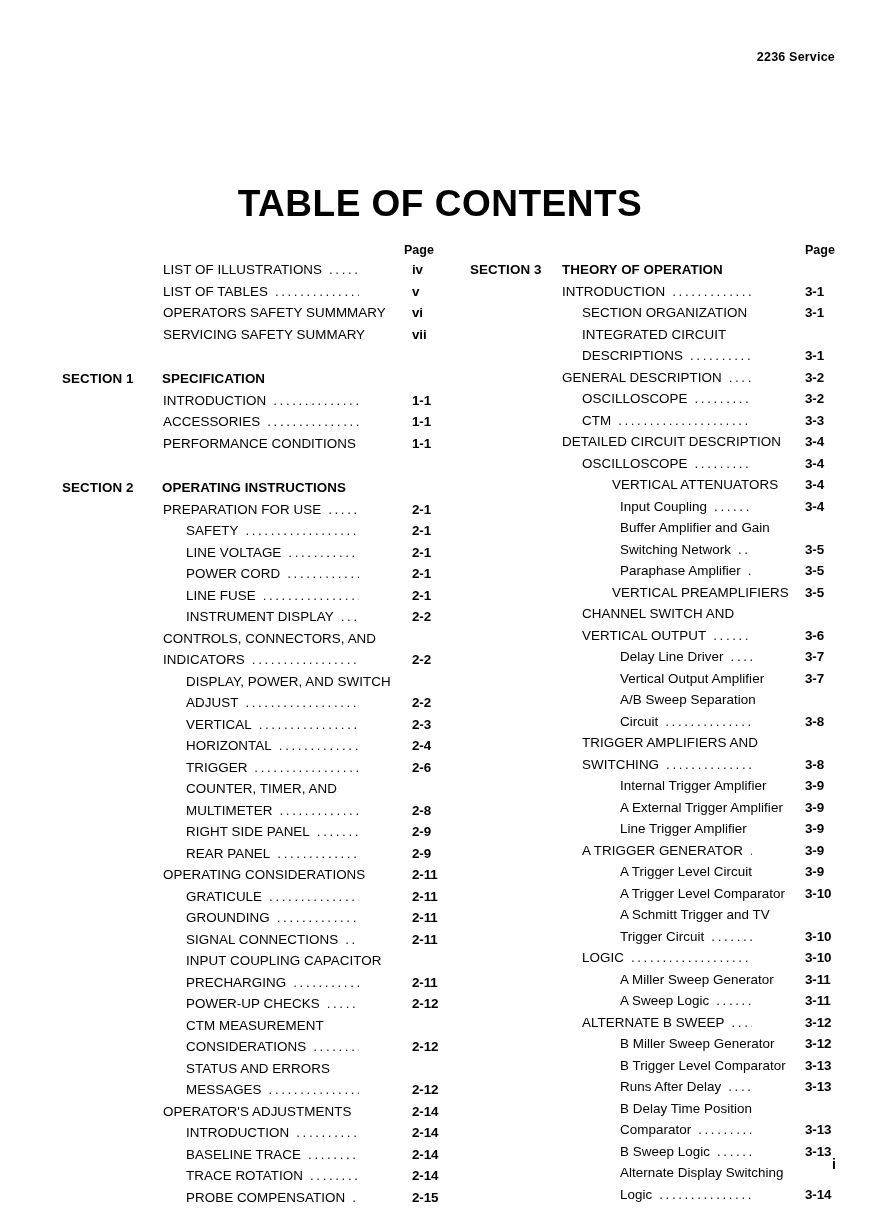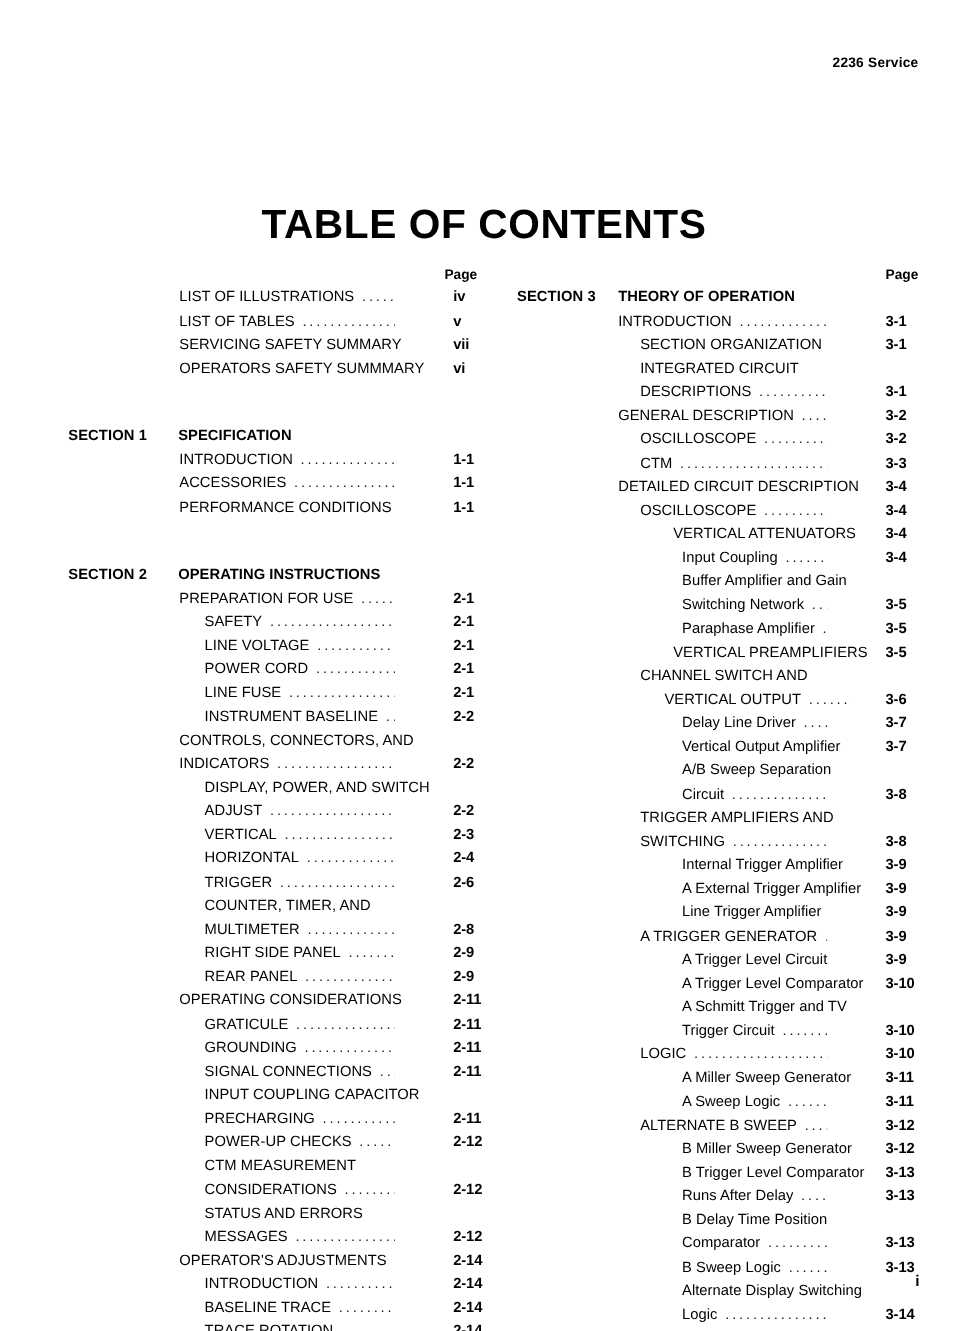--- a/index.html
+++ b/index.html
@@ -69,21 +69,21 @@
   #column-left  .page-head span { position: absolute; left: 342px; }
   #column-right .page-head span { position: absolute; left: 335px; }
 
   
   .toc-row {
     position: relative;
     height: 21.5px;
     font-size: 13.4px;
     white-space: nowrap;
   }
-  .toc-row.gap-before { margin-top: 40px; }
+  .toc-row.gap-before { margin-top: 23px; }
 
   .sec-label {
     position: absolute;
     left: 0;
     top: 0;
     font-weight: bold;
     letter-spacing: 0.1px;
   }
 
   .entry {
@@ -147,31 +147,31 @@
         </div>
         <div class="toc-row">
           <span class="entry lvl1" style="width: 196px;">
             <span class="txt">LIST OF TABLES</span>
             <span class="leader" style="flex: 1 1 auto;">................................................................................</span>
           </span>
           <span class="pageno">v</span>
         </div>
         <div class="toc-row">
           <span class="entry lvl1" style="width: 196px;">
+            <span class="txt">OPERATORS SAFETY SUMMMARY</span>
+            <span class="leader" style="flex: 1 1 auto;">................................................................................</span>
+          </span>
+          <span class="pageno">vi</span>
+        </div>
+        <div class="toc-row">
+          <span class="entry lvl1" style="width: 196px;">
             <span class="txt">SERVICING SAFETY SUMMARY</span>
             <span class="leader" style="flex: 1 1 auto;">................................................................................</span>
           </span>
           <span class="pageno">vii</span>
-        </div>
-        <div class="toc-row">
-          <span class="entry lvl1" style="width: 196px;">
-            <span class="txt">OPERATORS SAFETY SUMMMARY</span>
-            <span class="leader" style="flex: 1 1 auto;">................................................................................</span>
-          </span>
-          <span class="pageno">vi</span>
         </div>
         <div class="toc-row gap-before">
           <span class="sec-label">SECTION 1</span>
           <span class="entry lvl0" style="width: 196px;">
             <span class="txt">SPECIFICATION</span>
           </span>
         </div>
         <div class="toc-row">
           <span class="entry lvl1" style="width: 196px;">
             <span class="txt">INTRODUCTION</span>
@@ -229,21 +229,21 @@
         </div>
         <div class="toc-row">
           <span class="entry lvl2" style="width: 173px;">
             <span class="txt">LINE FUSE</span>
             <span class="leader" style="flex: 1 1 auto;">................................................................................</span>
           </span>
           <span class="pageno">2-1</span>
         </div>
         <div class="toc-row">
           <span class="entry lvl2" style="width: 173px;">
-            <span class="txt">INSTRUMENT BASELINE</span>
+            <span class="txt">INSTRUMENT DISPLAY</span>
             <span class="leader" style="flex: 1 1 auto;">................................................................................</span>
           </span>
           <span class="pageno">2-2</span>
         </div>
         <div class="toc-row">
           <span class="entry lvl1" style="width: 196px;">
             <span class="txt">CONTROLS, CONNECTORS, AND</span>
           </span>
         </div>
         <div class="toc-row">
@@ -531,21 +531,21 @@
             <span class="leader" style="flex: 1 1 auto;">................................................................................</span>
           </span>
           <span class="pageno">3-5</span>
         </div>
         <div class="toc-row">
           <span class="entry lvl2" style="width: 170px;">
             <span class="txt">CHANNEL SWITCH AND</span>
           </span>
         </div>
         <div class="toc-row">
-          <span class="entry lvl2" style="width: 170px; margin-left: 22px;">
+          <span class="entry lvl2" style="width: 170px;">
             <span class="txt">VERTICAL OUTPUT</span>
             <span class="leader" style="flex: 1 1 auto;">................................................................................</span>
           </span>
           <span class="pageno">3-6</span>
         </div>
         <div class="toc-row">
           <span class="entry lvl3" style="width: 132px;">
             <span class="txt">Delay Line Driver</span>
             <span class="leader" style="flex: 1 1 auto;">................................................................................</span>
           </span>

